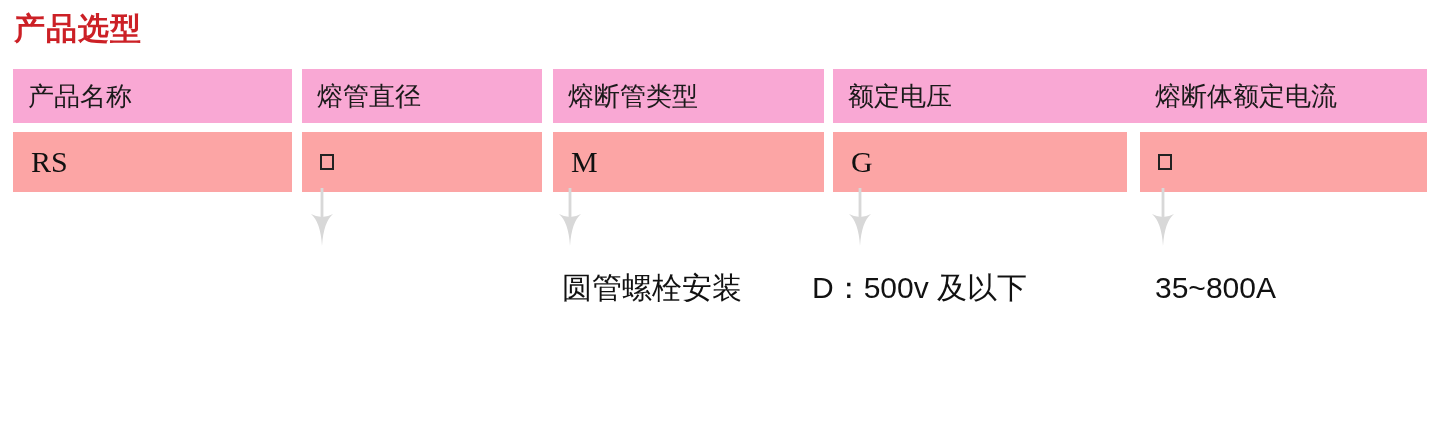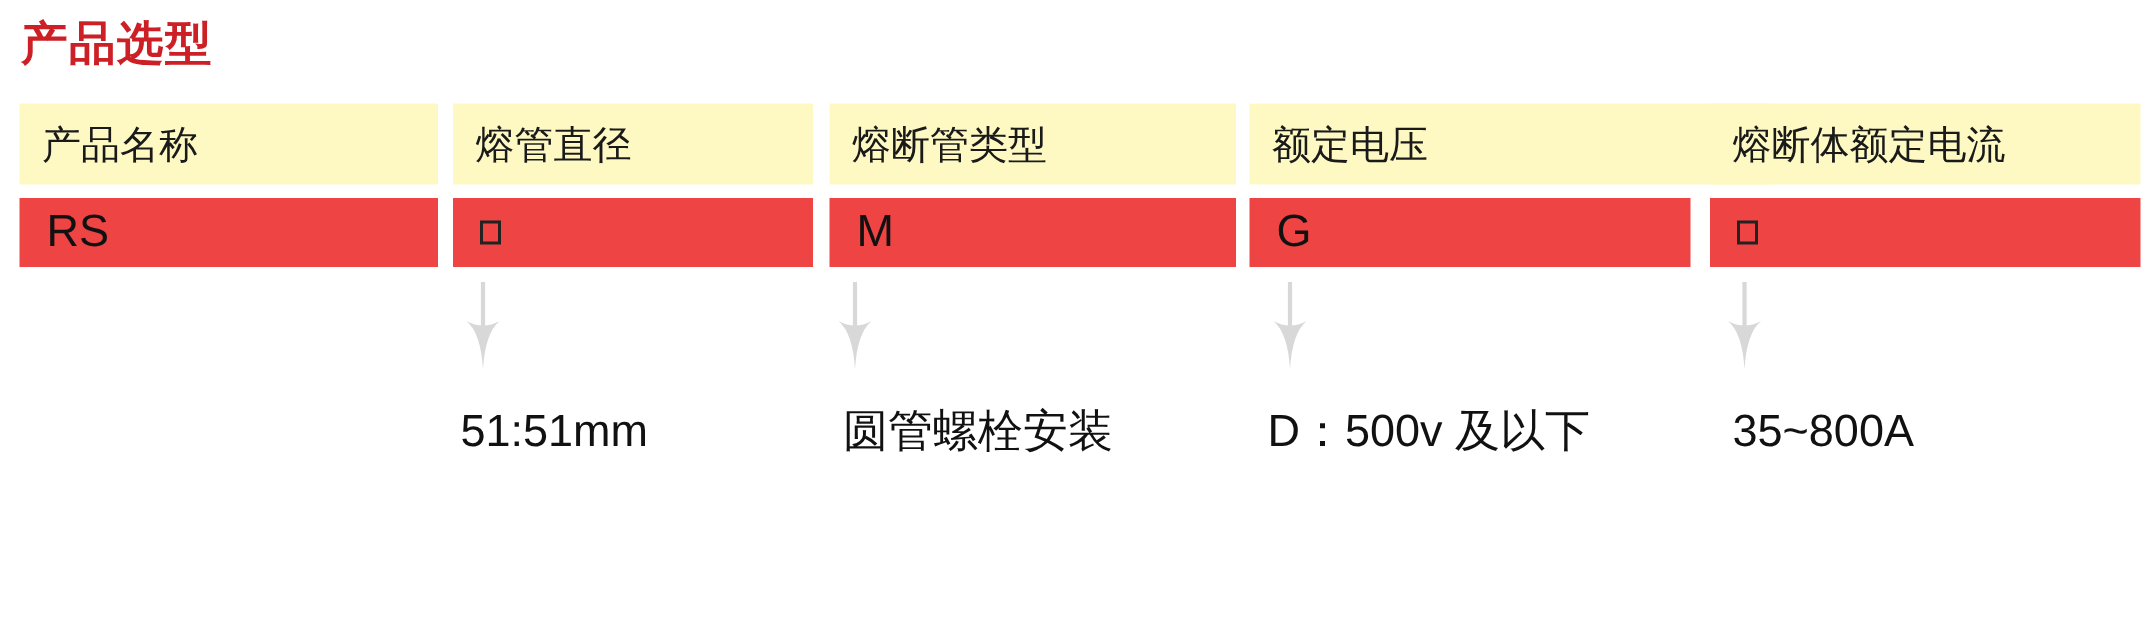--- a/index.html
+++ b/index.html
@@ -29,32 +29,33 @@
   .cell {
     position: absolute;
     display: flex;
     align-items: center;
     white-space: nowrap;
     overflow: hidden;
   }
   .header-cell {
     top: 69px;
     height: 54px;
-    background: #fef9c3;
+    background: #f9a8d4;
     font-size: 26px;
     color: #1a1a1a;
     padding-left: 15px;
   }
   .value-cell {
     top: 132px;
-    height: 46px;
-    background: #ef4444;
+    height: 60px;
+    background: #fca5a5;
     font-size: 30px;
     color: #111111;
     padding-left: 18px;
+    font-family: Liberation Serif, serif;
   }
   .square {
     display: inline-block;
     width: 14px;
     height: 16px;
     border: 2px solid #222222;
     background: transparent;
   }
   .arrow {
     position: absolute;
@@ -89,21 +90,20 @@
       <span>熔管直径</span>
     </div>
     <div class="cell value-cell" style="left:302px; width:240px;">
       <span class="square"></span>
     </div>
     <svg class="arrow" style="left:310px;" width="24" height="60" viewBox="0 0 24 60">
       <rect x="10.6" y="0" width="2.8" height="35" fill="#d8d8d8"></rect>
       <path d="M1,26 Q10.5,34 12,58 Q13.5,34 23,26 Q12,32 1,26 Z" fill="#d8d8d8"></path>
     </svg>
     <div class="options" style="left:307px;">
-      <div>51:51mm</div>
     </div>
 
     <div class="cell header-cell" style="left:553px; width:271px;">
       <span>熔断管类型</span>
     </div>
     <div class="cell value-cell" style="left:553px; width:271px;">
       <span>M</span>
     </div>
     <svg class="arrow" style="left:558px;" width="24" height="60" viewBox="0 0 24 60">
       <rect x="10.6" y="0" width="2.8" height="35" fill="#d8d8d8"></rect>
@@ -116,21 +116,21 @@
     <div class="cell header-cell" style="left:833px; width:348px;">
       <span>额定电压</span>
     </div>
     <div class="cell value-cell" style="left:833px; width:294px;">
       <span>G</span>
     </div>
     <svg class="arrow" style="left:848px;" width="24" height="60" viewBox="0 0 24 60">
       <rect x="10.6" y="0" width="2.8" height="35" fill="#d8d8d8"></rect>
       <path d="M1,26 Q10.5,34 12,58 Q13.5,34 23,26 Q12,32 1,26 Z" fill="#d8d8d8"></path>
     </svg>
-    <div class="options" style="left:845px;">
+    <div class="options" style="left:812px;">
       <div>D：500v 及以下</div>
     </div>
 
     <div class="cell header-cell" style="left:1140px; width:287px;">
       <span>熔断体额定电流</span>
     </div>
     <div class="cell value-cell" style="left:1140px; width:287px;">
       <span class="square"></span>
     </div>
     <svg class="arrow" style="left:1151px;" width="24" height="60" viewBox="0 0 24 60">

